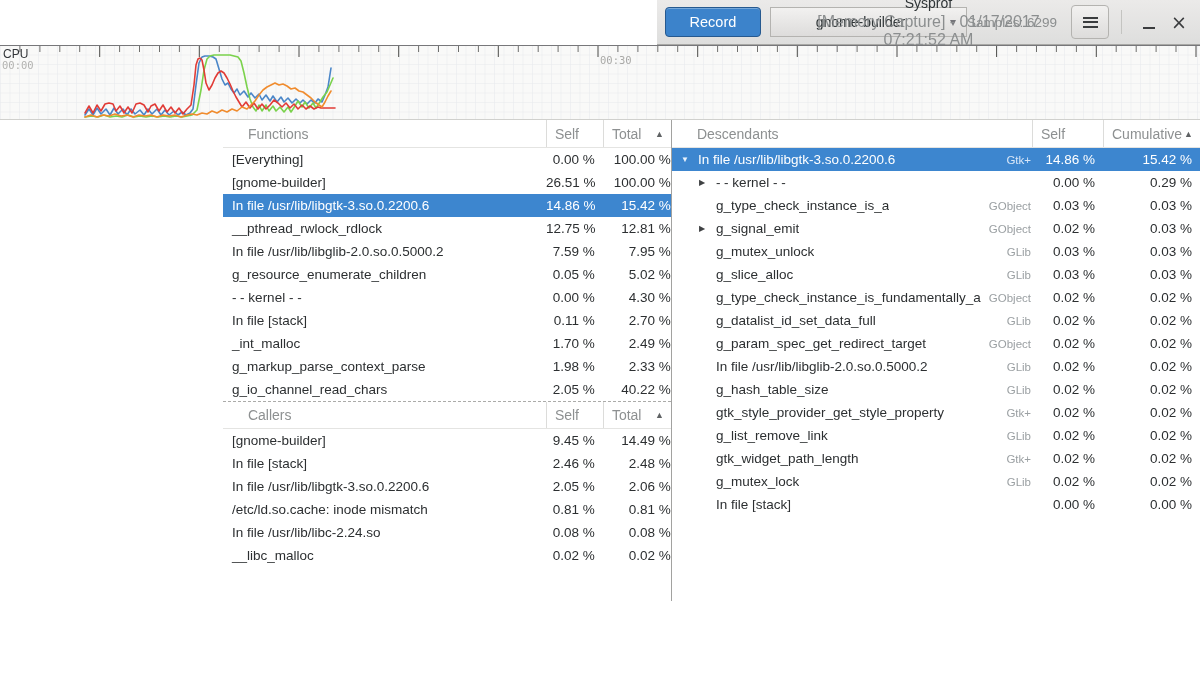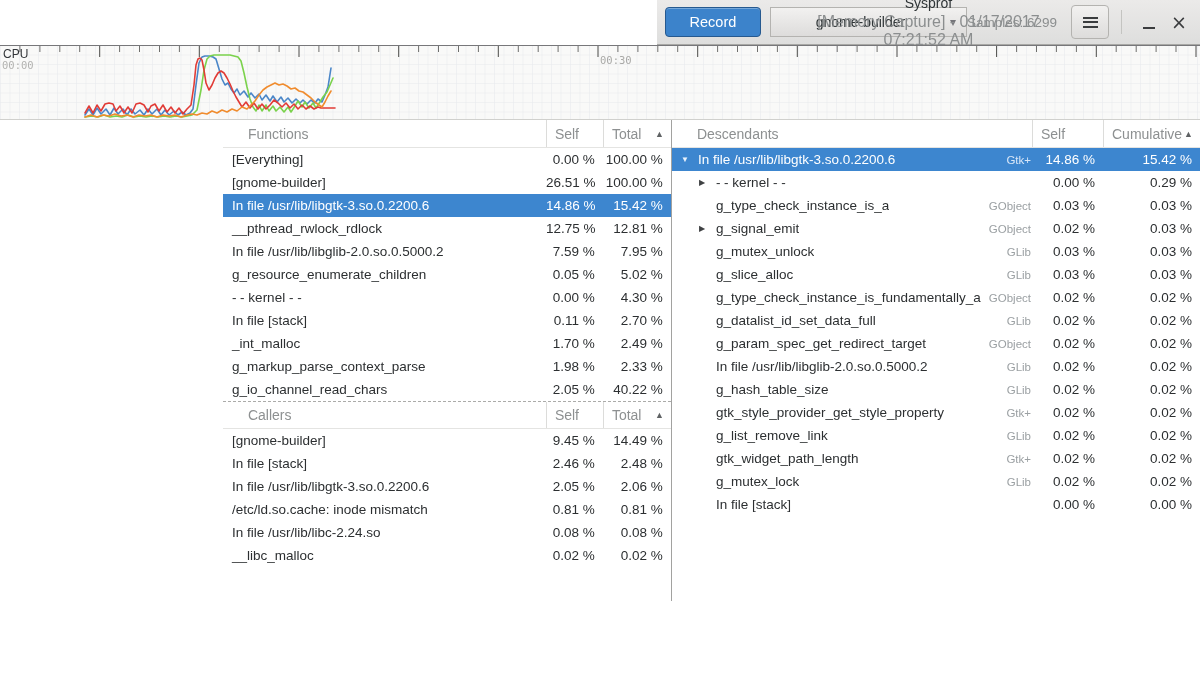--- a/index.html
+++ b/index.html
@@ -50,21 +50,21 @@
   .th.tc { width:68px; justify-content:flex-start; padding-left:8px; border-left:1px solid #dcdcda; }
   .th.sd { width:63px; padding-left:8px; border-left:1px solid #dcdcda; }
   .th.cd { width:97px; padding-left:8px; border-left:1px solid #dcdcda;margin-left:8px; }
   .sort { font-size:9px; color:#5f6264; margin-left:auto; margin-right:7px; }
   .callers-head { border-top:1px dashed #ababa9; }
 
   .row { height:23px; display:flex; align-items:center; font-size:13.5px; }
   .row .cell { white-space:nowrap; overflow:hidden; }
   .cell.name { flex:1; padding-left:9px; display:flex; align-items:center; }
   .cell.sc { width:57px; text-align:right; padding-right:8px; }
-  .cell.tc { width:68px; text-align:right; padding-right:8px; }
+  .cell.tc { width:68px; text-align:right; }
   .cell.sd { width:63px; text-align:right; padding-right:8px; }
   .cell.cd { width:97px; text-align:right; padding-right:8px; }
   .row.selected { background:var(--selection,#3d86cf); color:#fff; }
 
   .expander { width:17px; flex:0 0 17px; font-size:8px; color:#3f4143; text-align:left; }
   .row.lvl1 .expander { margin-left:18px; }
   .row.selected .expander { color:#eaf2fb; }
   .fname { overflow:hidden; white-space:nowrap; }
   .tag { margin-left:auto; padding-left:8px; padding-right:9px; font-size:11.5px; color:#9ba0a3; }
   .row.selected .tag { color:#d9e7f8; }

